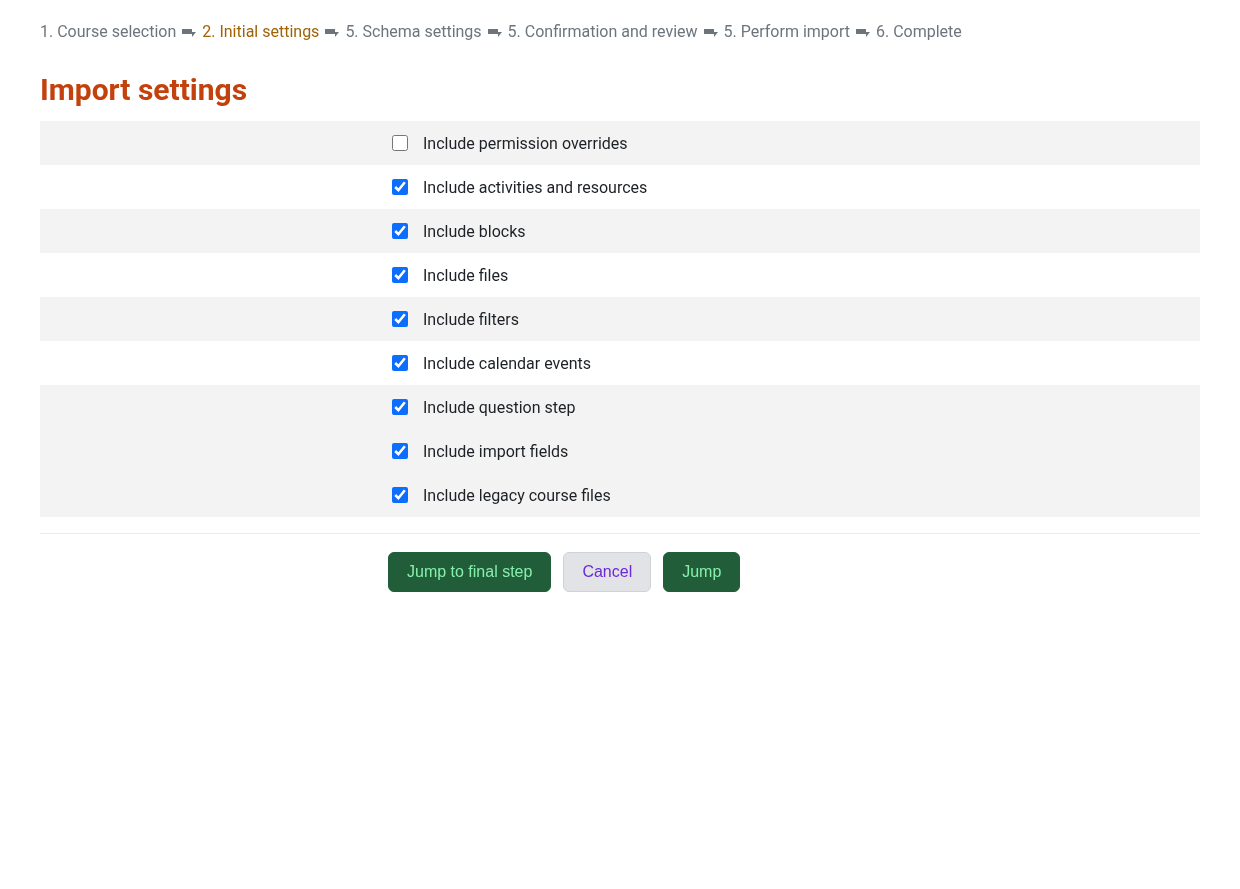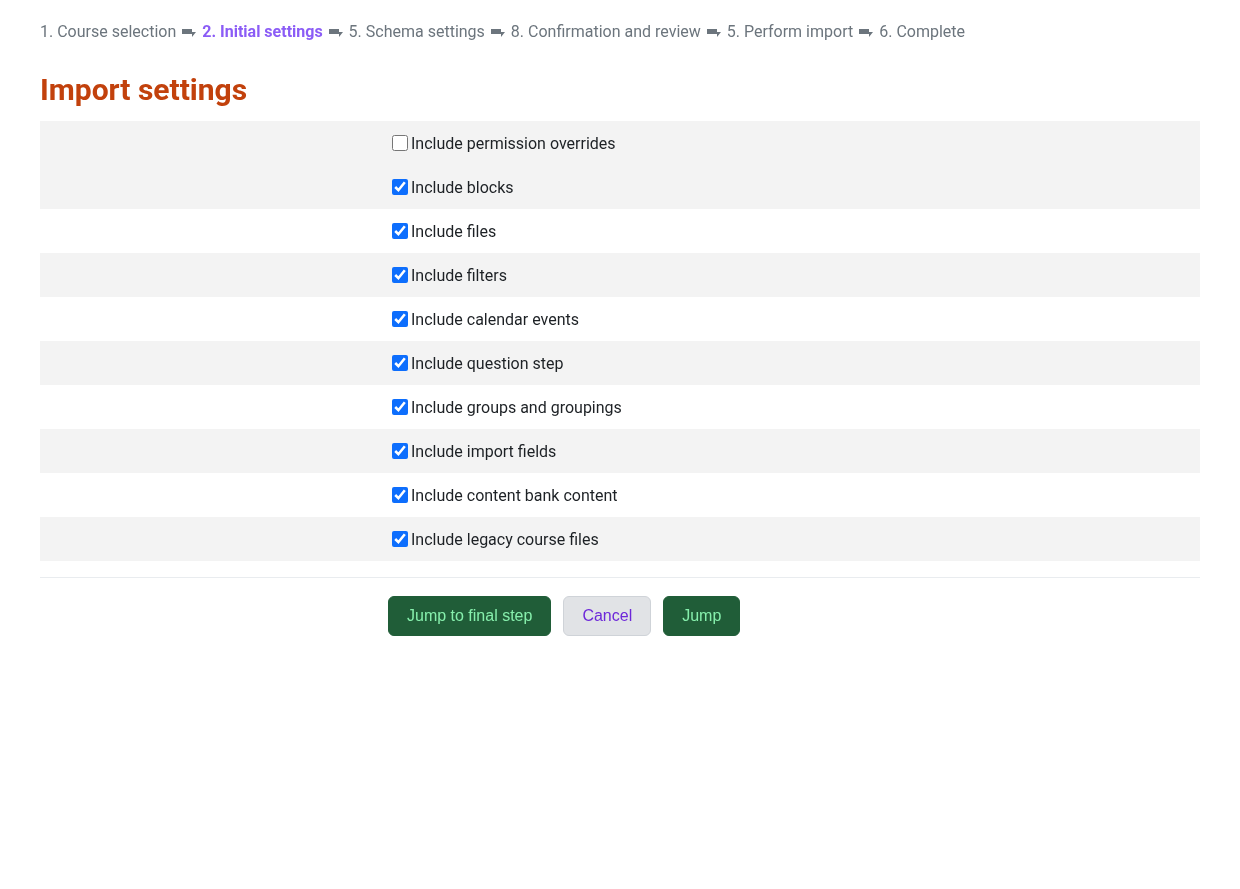--- a/index.html
+++ b/index.html
@@ -19,22 +19,22 @@
   .progress-bar {
     font-size: 16px;
     color: #6c757d;
     margin-bottom: 28px;
     line-height: 1.5;
   }
   .progress-step {
     display: inline;
   }
   .progress-step.active {
-    font-weight: 700;
-    color: #8b5cf6;
+    font-weight: 400;
+    color: #a16207;
   }
   .progress-sep {
     display: inline-block;
     vertical-align: middle;
     margin: 0 6px;
   }
   .progress-sep svg { display:block; }
   h2.page-title {
     font-size: 30px;
     font-weight: 700;
@@ -49,20 +49,21 @@
     padding: 8px 0;
   }
   .form-row.striped { background: #f3f3f3; }
   .form-row .spacer {
     width: 348px;
     flex: 0 0 348px;
   }
   .form-row .field {
     display: flex;
     align-items: center;
+    gap: 12px;
   }
   input[type=checkbox] {
     width: 16px;
     height: 16px;
     accent-color: #0d6efd;
     cursor: pointer;
   }
   .checkbox-label {
     font-size: 16px;
     color: #1d2125;
@@ -112,36 +113,43 @@
 <body>
 
 <div class="container">
 
   <div class="progress-bar" id="progress-bar"><span class="progress-step">1. Course selection</span><span class="progress-sep"><svg width="14" height="10" viewBox="0 0 14 10">
           <path d="M0 1 L10 1 L10 4 L14 4 L10 9 L10 6 L0 6 Z" fill="currentColor"></path>
         </svg></span><span class="progress-step active">2. Initial settings</span><span class="progress-sep"><svg width="14" height="10" viewBox="0 0 14 10">
           <path d="M0 1 L10 1 L10 4 L14 4 L10 9 L10 6 L0 6 Z" fill="currentColor"></path>
         </svg></span><span class="progress-step">5. Schema settings</span><span class="progress-sep"><svg width="14" height="10" viewBox="0 0 14 10">
           <path d="M0 1 L10 1 L10 4 L14 4 L10 9 L10 6 L0 6 Z" fill="currentColor"></path>
-        </svg></span><span class="progress-step">8. Confirmation and review</span><span class="progress-sep"><svg width="14" height="10" viewBox="0 0 14 10">
+        </svg></span><span class="progress-step">5. Confirmation and review</span><span class="progress-sep"><svg width="14" height="10" viewBox="0 0 14 10">
           <path d="M0 1 L10 1 L10 4 L14 4 L10 9 L10 6 L0 6 Z" fill="currentColor"></path>
         </svg></span><span class="progress-step">5. Perform import</span><span class="progress-sep"><svg width="14" height="10" viewBox="0 0 14 10">
           <path d="M0 1 L10 1 L10 4 L14 4 L10 9 L10 6 L0 6 Z" fill="currentColor"></path>
         </svg></span><span class="progress-step">6. Complete</span></div>
 
   <h2 class="page-title">Import settings</h2>
 
   <div class="form-rows" id="form-rows">
       <div class="form-row striped">
         <div class="spacer"></div>
         <div class="field">
           <input type="checkbox" id="cb_0" style="">
           <label class="checkbox-label" for="cb_0">Include permission overrides</label>
         </div>
       </div>
+      <div class="form-row">
+        <div class="spacer"></div>
+        <div class="field">
+          <input type="checkbox" id="cb_1" checked="" style="">
+          <label class="checkbox-label" for="cb_1">Include activities and resources</label>
+        </div>
+      </div>
       <div class="form-row striped">
         <div class="spacer"></div>
         <div class="field">
           <input type="checkbox" id="cb_2" checked="" style="">
           <label class="checkbox-label" for="cb_2">Include blocks</label>
         </div>
       </div>
       <div class="form-row">
         <div class="spacer"></div>
         <div class="field">
@@ -163,39 +171,25 @@
           <label class="checkbox-label" for="cb_5">Include calendar events</label>
         </div>
       </div>
       <div class="form-row striped">
         <div class="spacer"></div>
         <div class="field">
           <input type="checkbox" id="cb_6" checked="" style="">
           <label class="checkbox-label" for="cb_6">Include question step</label>
         </div>
       </div>
-      <div class="form-row">
-        <div class="spacer"></div>
-        <div class="field">
-          <input type="checkbox" id="cb_7" checked="" style="">
-          <label class="checkbox-label" for="cb_7">Include groups and groupings</label>
-        </div>
-      </div>
       <div class="form-row striped">
         <div class="spacer"></div>
         <div class="field">
           <input type="checkbox" id="cb_8" checked="" style="">
           <label class="checkbox-label" for="cb_8">Include import fields</label>
-        </div>
-      </div>
-      <div class="form-row">
-        <div class="spacer"></div>
-        <div class="field">
-          <input type="checkbox" id="cb_9" checked="" style="">
-          <label class="checkbox-label" for="cb_9">Include content bank content</label>
         </div>
       </div>
       <div class="form-row striped">
         <div class="spacer"></div>
         <div class="field">
           <input type="checkbox" id="cb_10" checked="" style="">
           <label class="checkbox-label" for="cb_10">Include legacy course files</label>
         </div>
       </div>
     </div>

